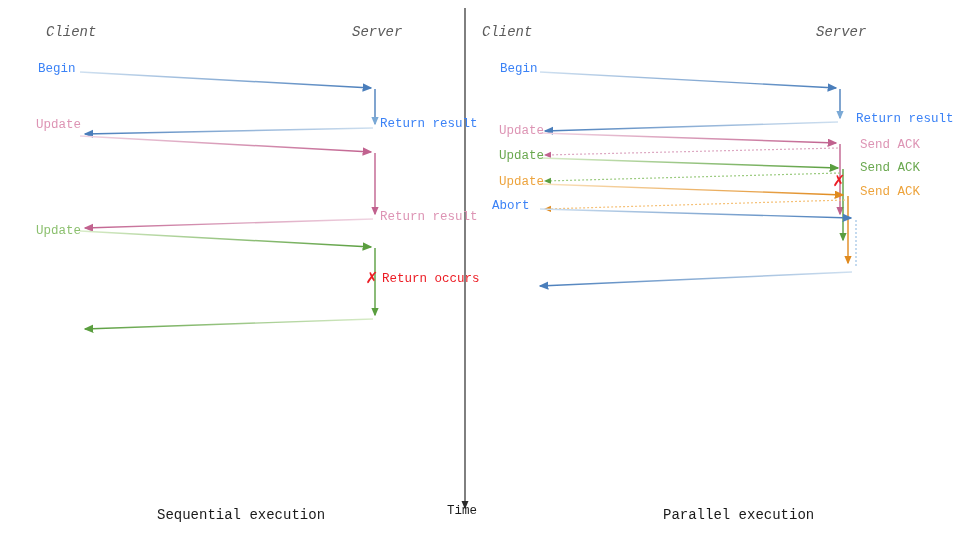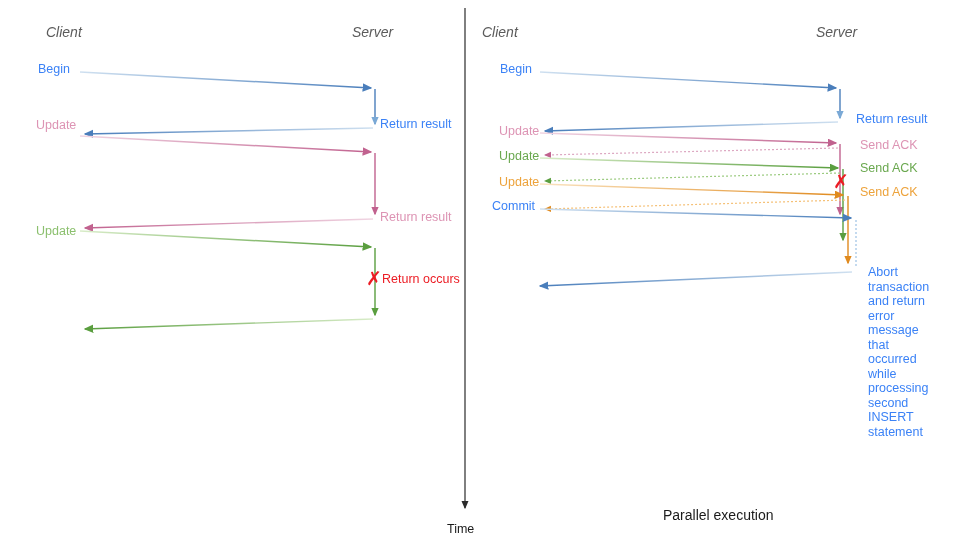--- a/index.html
+++ b/index.html
@@ -1,18 +1,18 @@
 <!DOCTYPE html>
 <html><head>
 <meta charset="utf-8">
 <style>
   html,body{margin:0;padding:0;background:#ffffff;}
   body{width:960px;height:540px;overflow:hidden;
        font-family:"Liberation Sans","DejaVu Sans",sans-serif;}
-  #stage{position:relative;width:960px;height:540px;}
+  #stage{position:relative;width:960px;height:540px;font-family:Liberation Mono, monospace;}
   svg.diagram{position:absolute;left:0;top:0;width:960px;height:540px;}
   .lane-title{position:absolute;font-style:italic;font-size:14px;color:#5b5b5b;white-space:nowrap;}
   .msg-label{position:absolute;font-size:12.5px;white-space:nowrap;line-height:13.5px;}
   .msg-block{position:absolute;font-size:12.5px;line-height:14.5px;white-space:normal;}
   .caption{position:absolute;font-size:14px;color:#1a1a1a;white-space:nowrap;}
   .time-label{position:absolute;font-size:12.5px;color:#1a1a1a;white-space:nowrap;}
   .xmark{position:absolute;font-size:19px;font-weight:bold;color:#ec1c24;line-height:19px;}
   .c-blue{color:#3b82f6;}
   .c-pinklt{color:#dd94b4;}
   .c-green{color:#6aa84f;}
@@ -150,39 +150,39 @@
 
   <div class="msg-label c-pinklt" style="left:36px;top:119px;">Update</div>
   <div class="msg-label c-pinklt" style="left:380px;top:211px;">Return result</div>
 
   <div class="msg-label c-greenlt" style="left:36px;top:225px;">Update</div>
 
   <div class="xmark" style="left:366px;top:269px;">✗</div>
   <div class="msg-label" style="left:382px;top:273px;color:#ec1c24;">Return occurs</div>
 
 
+  <div class="caption" style="left:157px;top:507px;">Sequential execution</div>
 
-  <div class="time-label" style="left:447px;top:522px;text-align:center;">Time</div>
+  <div class="time-label" style="left:447px;top:504px;text-align:center;">Time</div>
 
   <div class="lane-title" style="left:482px;top:24px;">Client</div>
   <div class="lane-title" style="left:816px;top:24px;">Server</div>
 
   <div class="msg-label c-blue" style="left:500px;top:63px;">Begin</div>
   <div class="msg-label c-blue" style="left:856px;top:113px;">Return result</div>
 
   <div class="msg-label c-pinklt" style="left:499px;top:125px;">Update</div>
   <div class="msg-label c-pinklt" style="left:860px;top:139px;">Send ACK</div>
 
   <div class="msg-label c-green" style="left:499px;top:150px;">Update</div>
   <div class="msg-label c-green" style="left:860px;top:162px;">Send ACK</div>
 
   <div class="msg-label c-orange" style="left:499px;top:176px;">Update</div>
   <div class="msg-label c-orange" style="left:860px;top:186px;">Send ACK</div>
 
-  <div class="msg-label c-blue" style="left:492px;top:200px;">Commit</div>
+  <div class="msg-label c-blue" style="left:492px;top:200px;">Abort</div>
 
   <div class="xmark" style="left:833px;top:172px;">✗</div>
 
-  <div class="msg-block c-blue" style="left:868px;top:265px;width:66px;">Abort transaction and return error message that occurred while processing second INSERT statement</div>
 
   <div class="caption" style="left:663px;top:507px;">Parallel execution</div>
 
 </div>
 
 </body></html>

